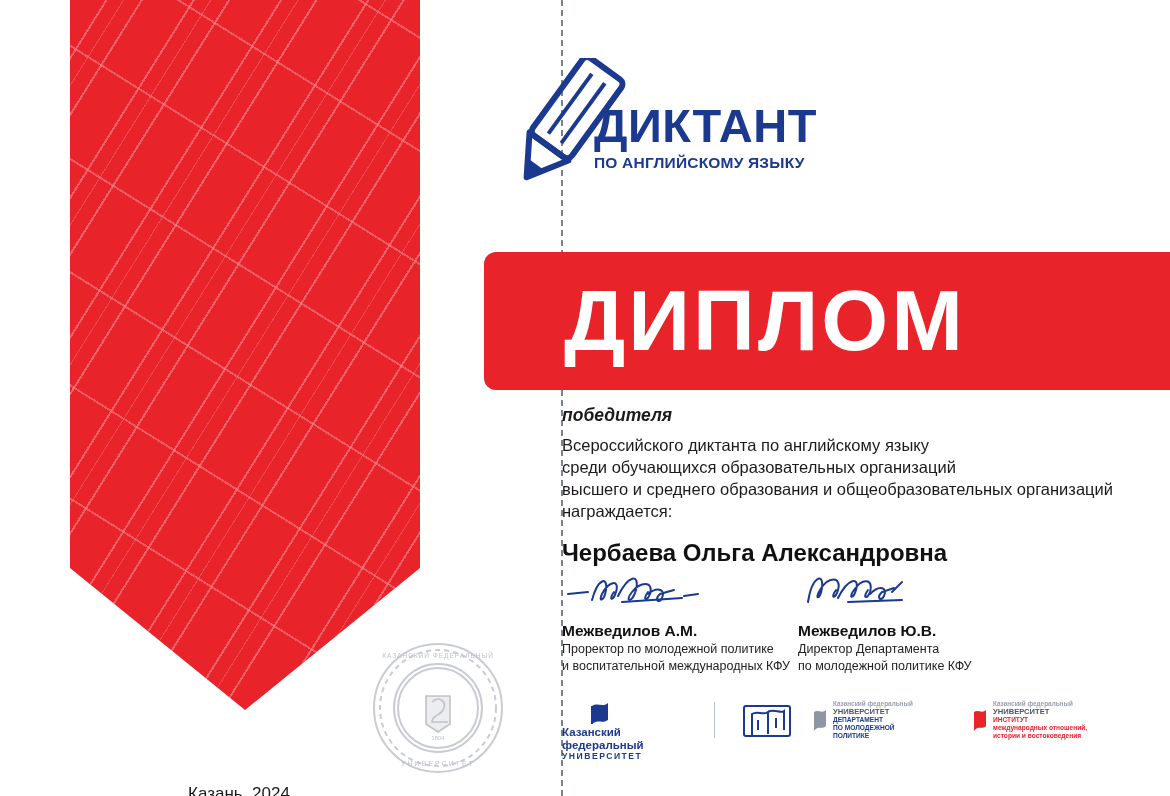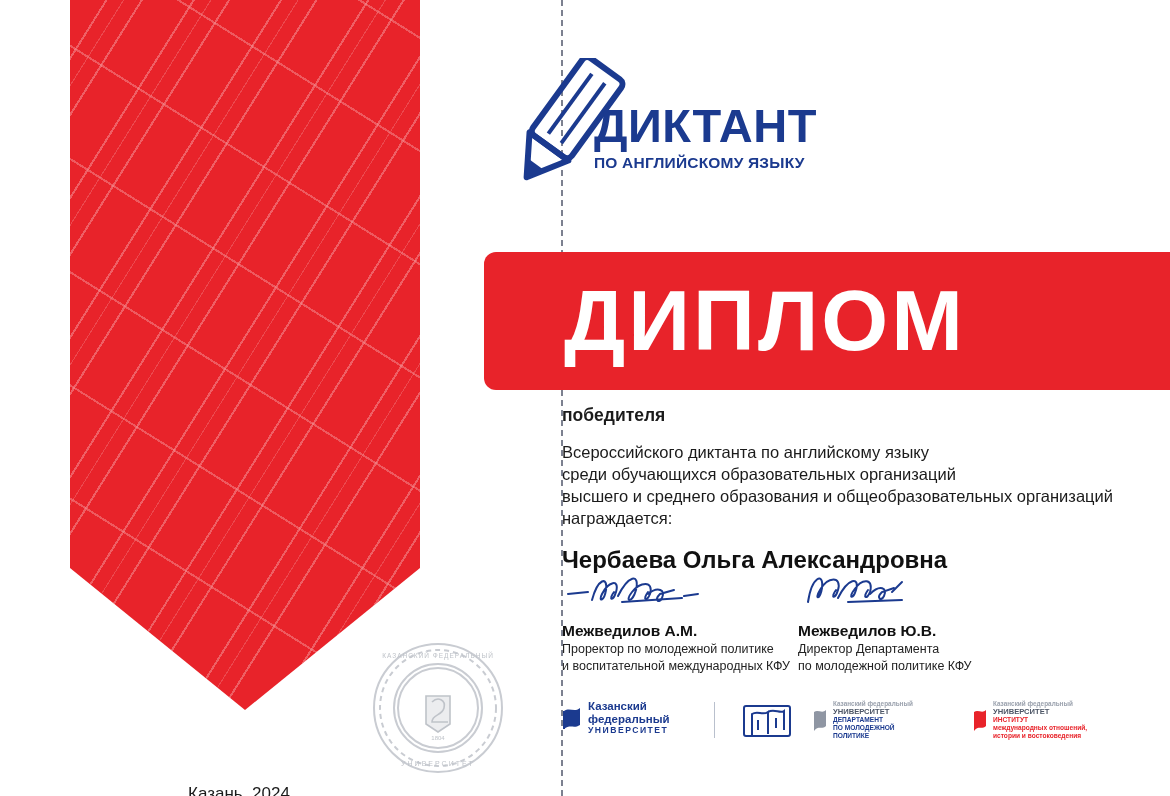--- a/index.html
+++ b/index.html
@@ -168,21 +168,22 @@
   .body-text {
     position: absolute;
     left: 78px;
     top: 405px;
     width: 600px;
   }
   .award-role {
     font-size: 17.5px;
     font-weight: bold;
     color: #1b1b1b;
-    margin-bottom: 15px;
+    margin-bottom: 8px;
+    font-style: italic;
   }
   .award-line {
     font-size: 16.5px;
     color: #1b1b1b;
     line-height: 22px;
   }
   .recipient {
     margin-top: 17px;
     font-size: 24px;
     font-weight: bold;
@@ -227,21 +228,21 @@
     top: 700px;
     width: 608px;
     height: 52px;
   }
   .flogo {
     position: absolute;
     top: 0;
     display: flex;
     align-items: center;
   }
-  .flogo-kfu { left: 0; }
+  .flogo-kfu { left: 0; flex-direction: column; }
   .flogo-kfu-mark {
     width: 20px; height: 26px;
     margin-right: 6px;
     position: relative;
   }
   .flogo-kfu-txt .l1 {
     font-size: 11.5px; font-weight: bold; color: #1b3a8f; line-height: 12.5px;
   }
   .flogo-kfu-txt .l2 {
     font-size: 11.5px; font-weight: bold; color: #1b3a8f; line-height: 12.5px;

